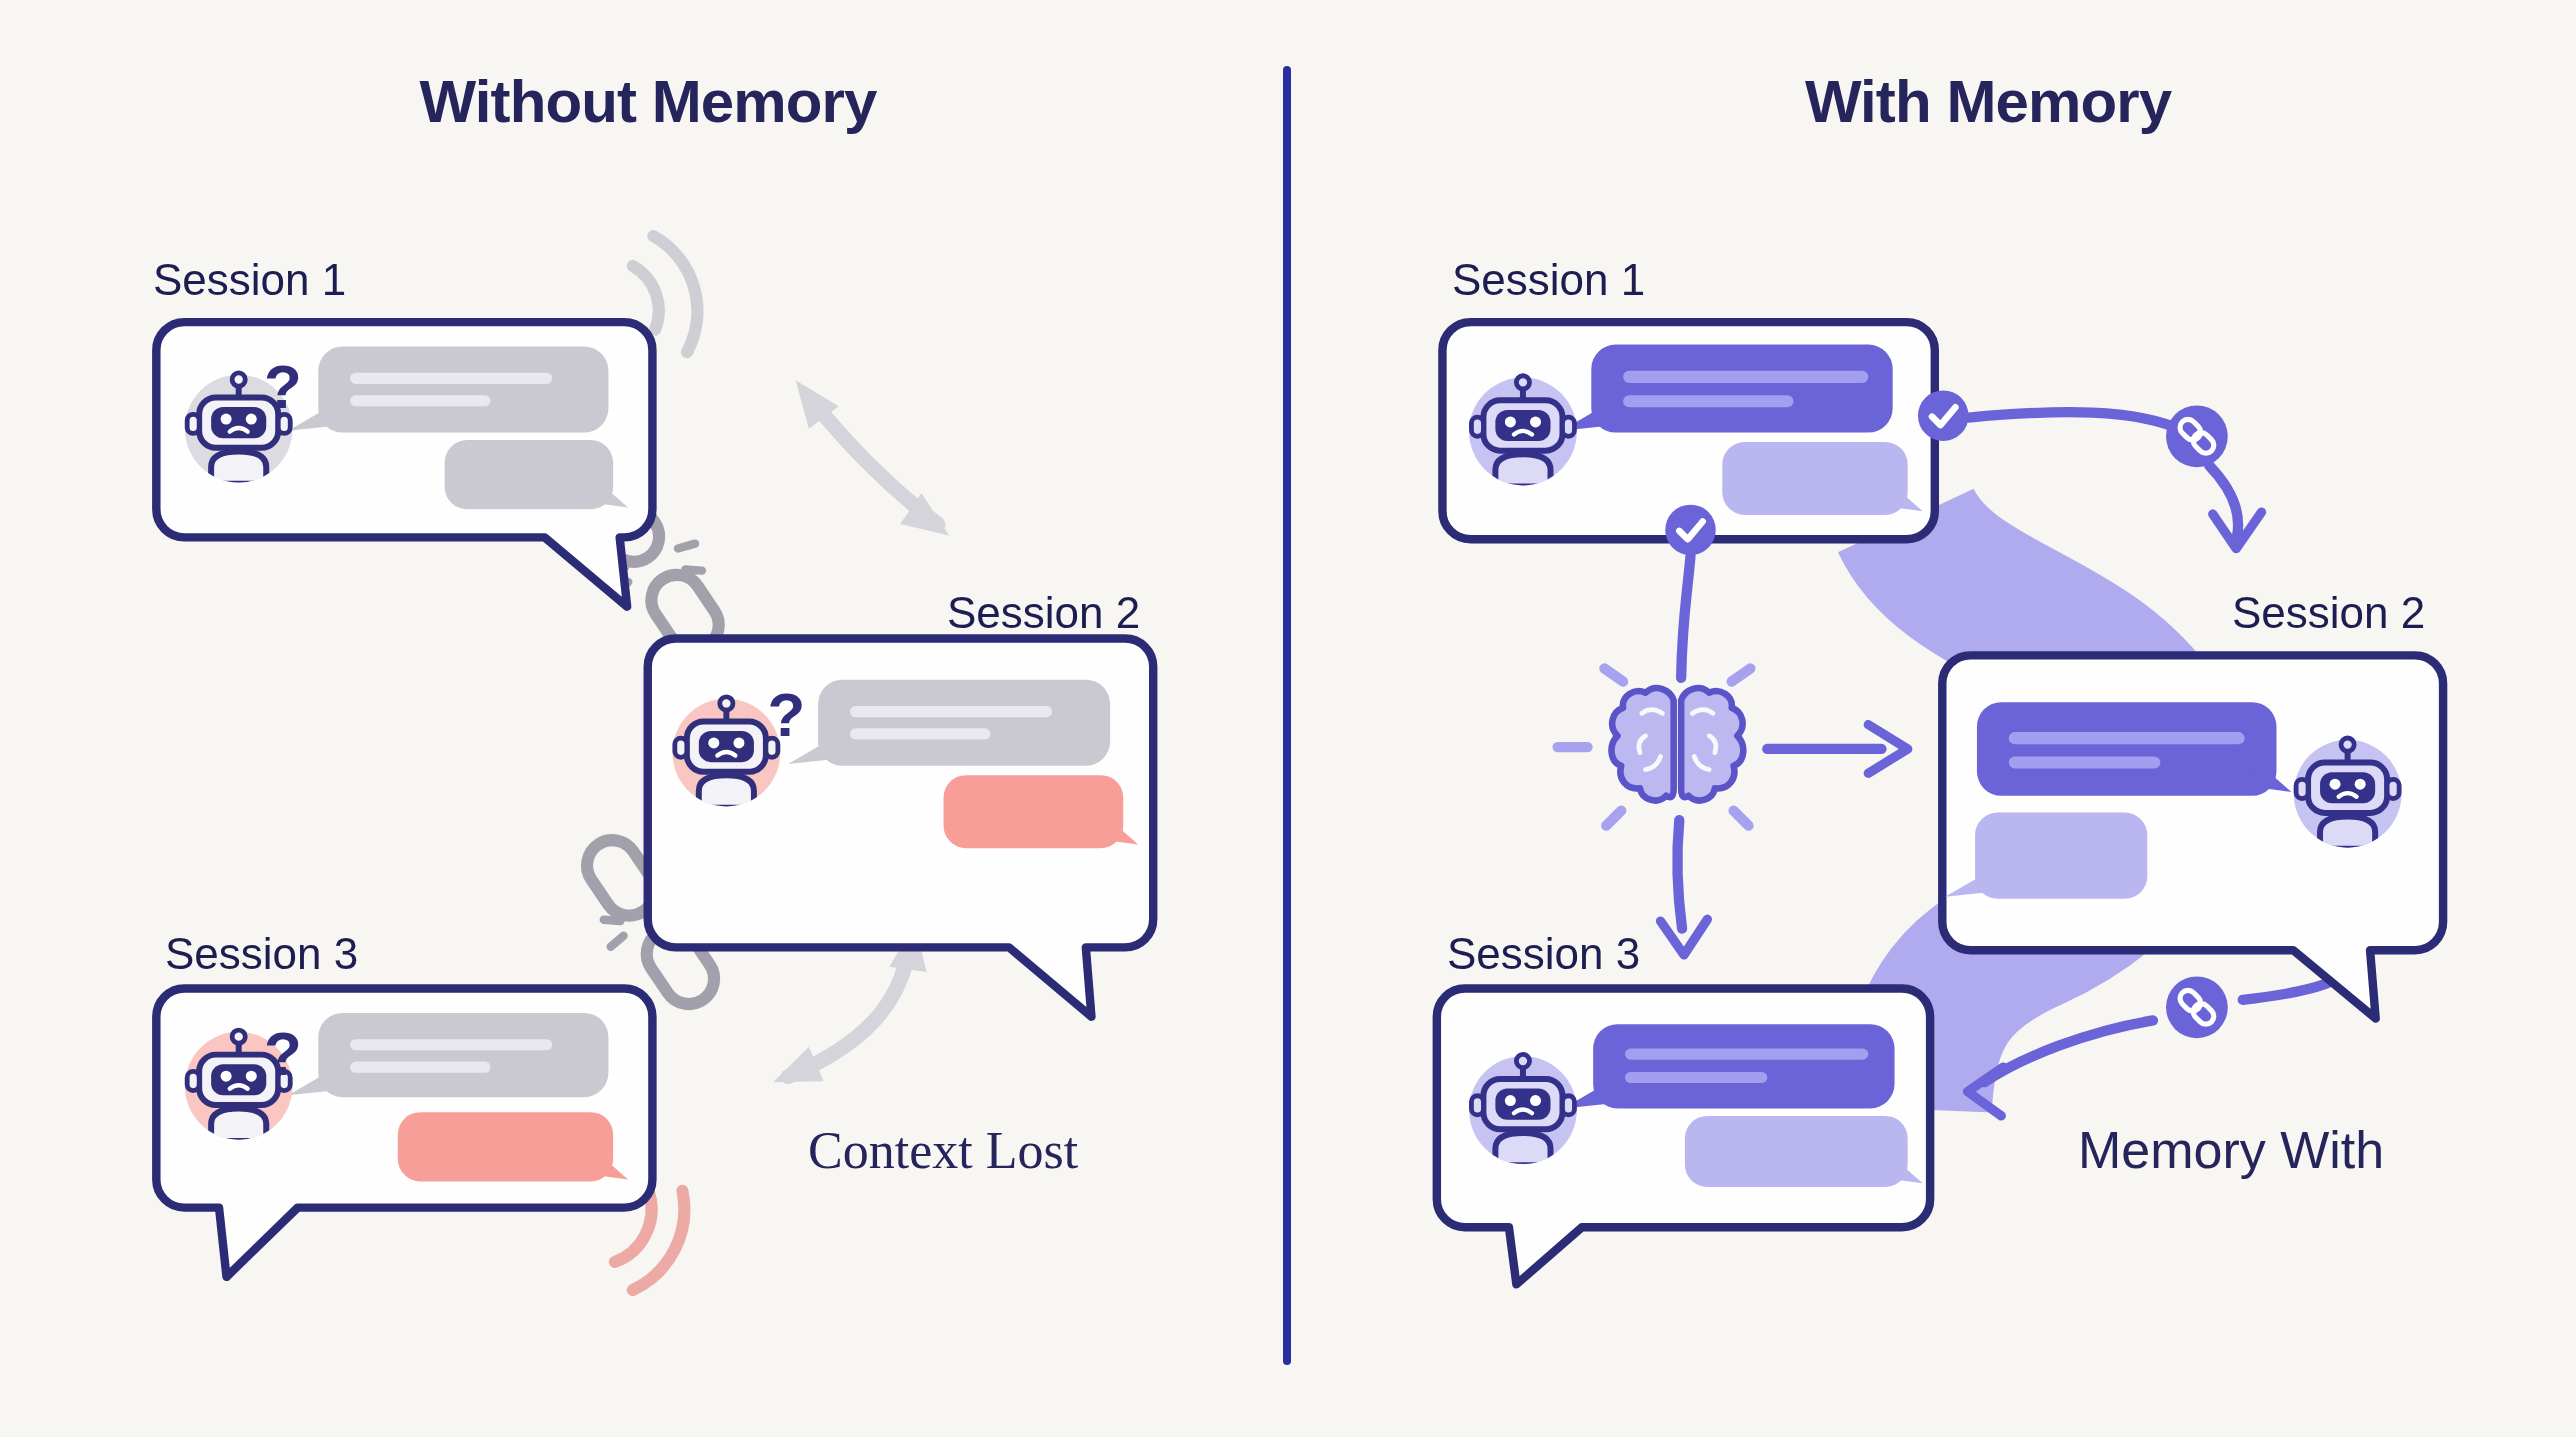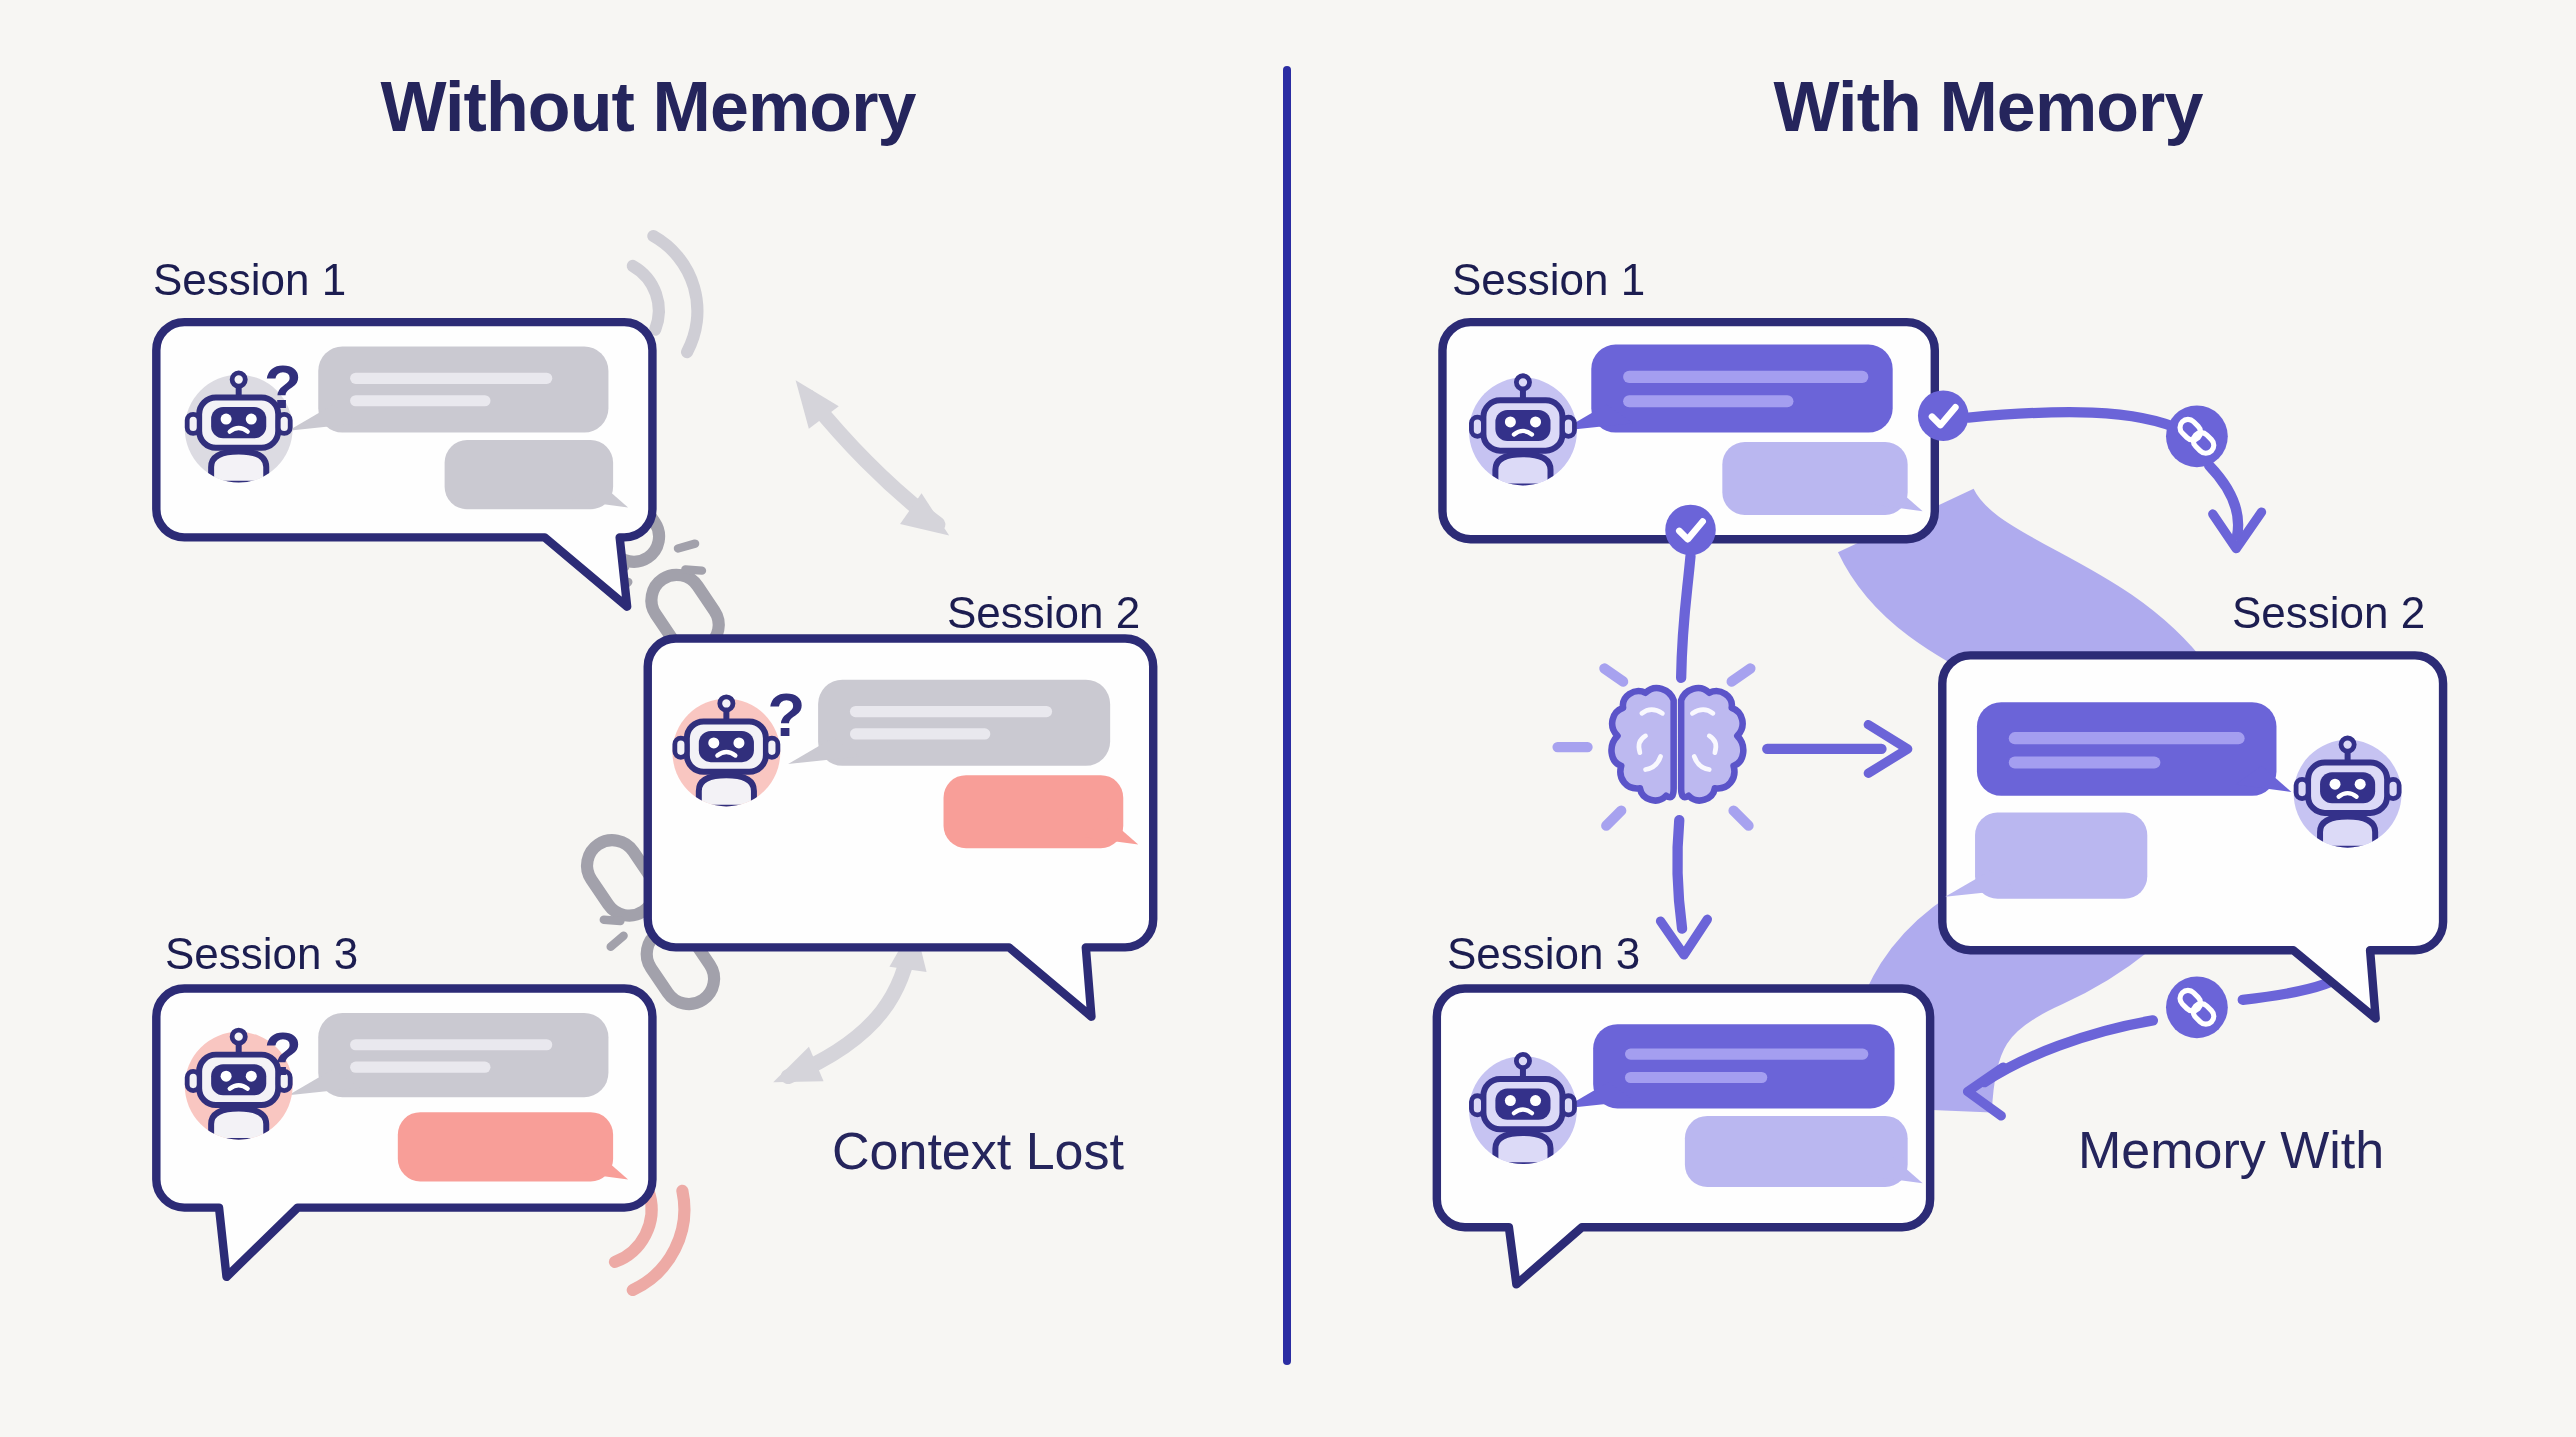--- a/index.html
+++ b/index.html
@@ -12,21 +12,21 @@
     --robot-gray-bg:#dcdbe2; --robot-pink-bg:#f9c6c1; --robot-purple-bg:#c6c3f2;
     --robot-head-light:#f3f2f6; --robot-head-purple:#dcdaf7; --robot-dark:#312f7c;
     --brain-fill:#b3aeee; --brain-stroke:#5b54c9; --white:#ffffff;
   }
   html,body{margin:0;padding:0;}
   body{width:2576px;height:1438px;background:var(--background);
        font-family:"Liberation Sans", sans-serif; overflow:hidden;}
   .stage{position:absolute;left:0;top:0;width:2576px;height:1438px;background:var(--background);}
   svg.art{position:absolute;left:0;top:0;}
   .lbl{position:absolute;color:var(--label-ink);white-space:nowrap;}
-  .title{font-size:70px;font-weight:700;color:var(--ink);letter-spacing:-0.9px;
+  .title{font-size:60px;font-weight:700;color:var(--ink);letter-spacing:-0.9px;
          transform:translateX(-50%);}
   .session-label{font-size:44px;font-weight:500;}
   .caption{font-size:52px;font-weight:500;color:var(--ink);}
   .divider{position:absolute;left:1283px;top:66px;width:8.4px;height:1299px;
            background:var(--divider);border-radius:4.7px;}
 
   
   .session-box{fill:#fefefe;stroke:var(--navy-border);stroke-width:9;stroke-linejoin:round;}
   .bb-gray{fill:var(--gray-bubble);}
   .bb-purple{fill:var(--purple);}
@@ -286,16 +286,16 @@
   <div class="lbl title" style="left:1988px;top:67px;">With Memory</div>
 
   <div class="lbl session-label" style="left:153px;top:255px;">Session 1</div>
   <div class="lbl session-label" style="left:947px;top:588px;">Session 2</div>
   <div class="lbl session-label" style="left:165px;top:929px;">Session 3</div>
 
   <div class="lbl session-label" style="left:1452px;top:255px;">Session 1</div>
   <div class="lbl session-label" style="left:2232px;top:588px;">Session 2</div>
   <div class="lbl session-label" style="left:1447px;top:929px;">Session 3</div>
 
-  <div class="lbl caption" style="left:832px;top:1121px;">Context Lost</div>
+  <div class="lbl caption" style="left:808px;top:1121px;font-family:Liberation Serif, serif;">Context Lost</div>
   <div class="lbl caption" style="left:2078px;top:1120px;">Memory With</div>
 </div>
 
 
 </body></html>

